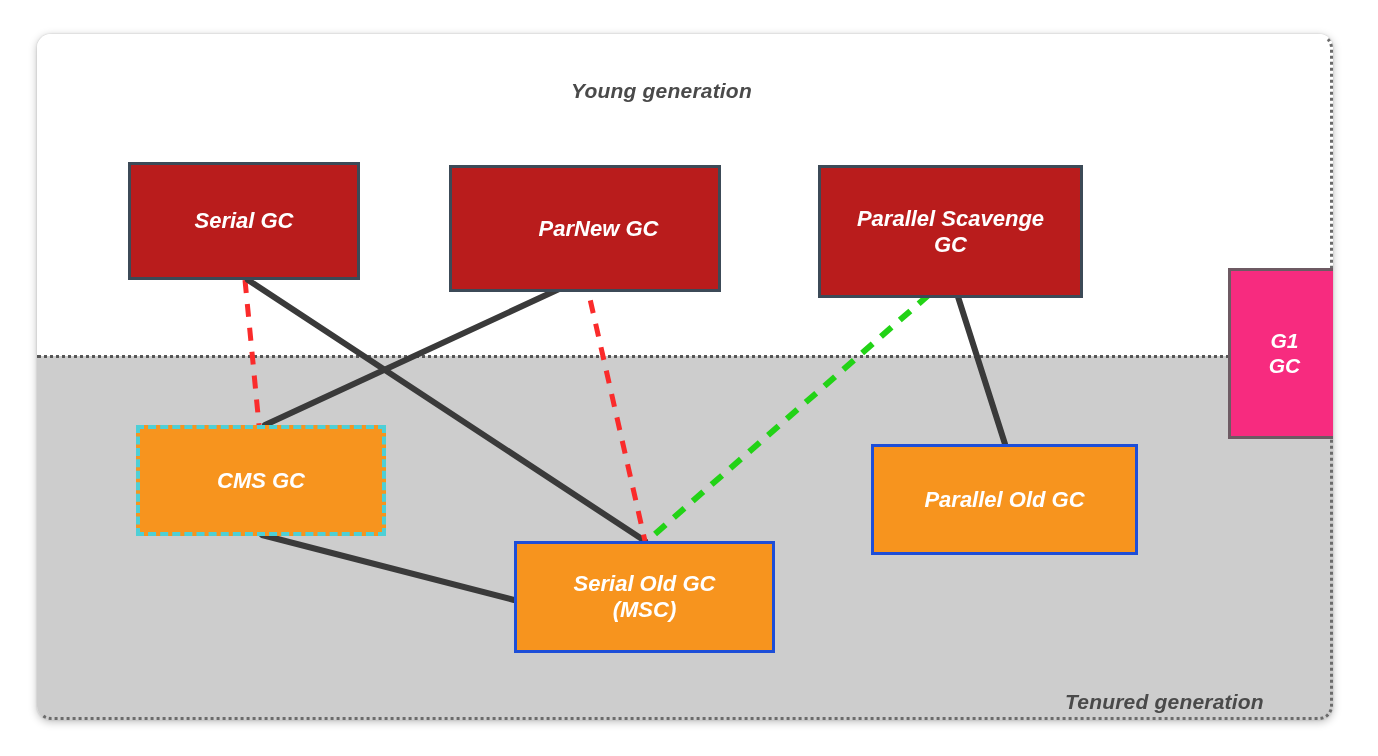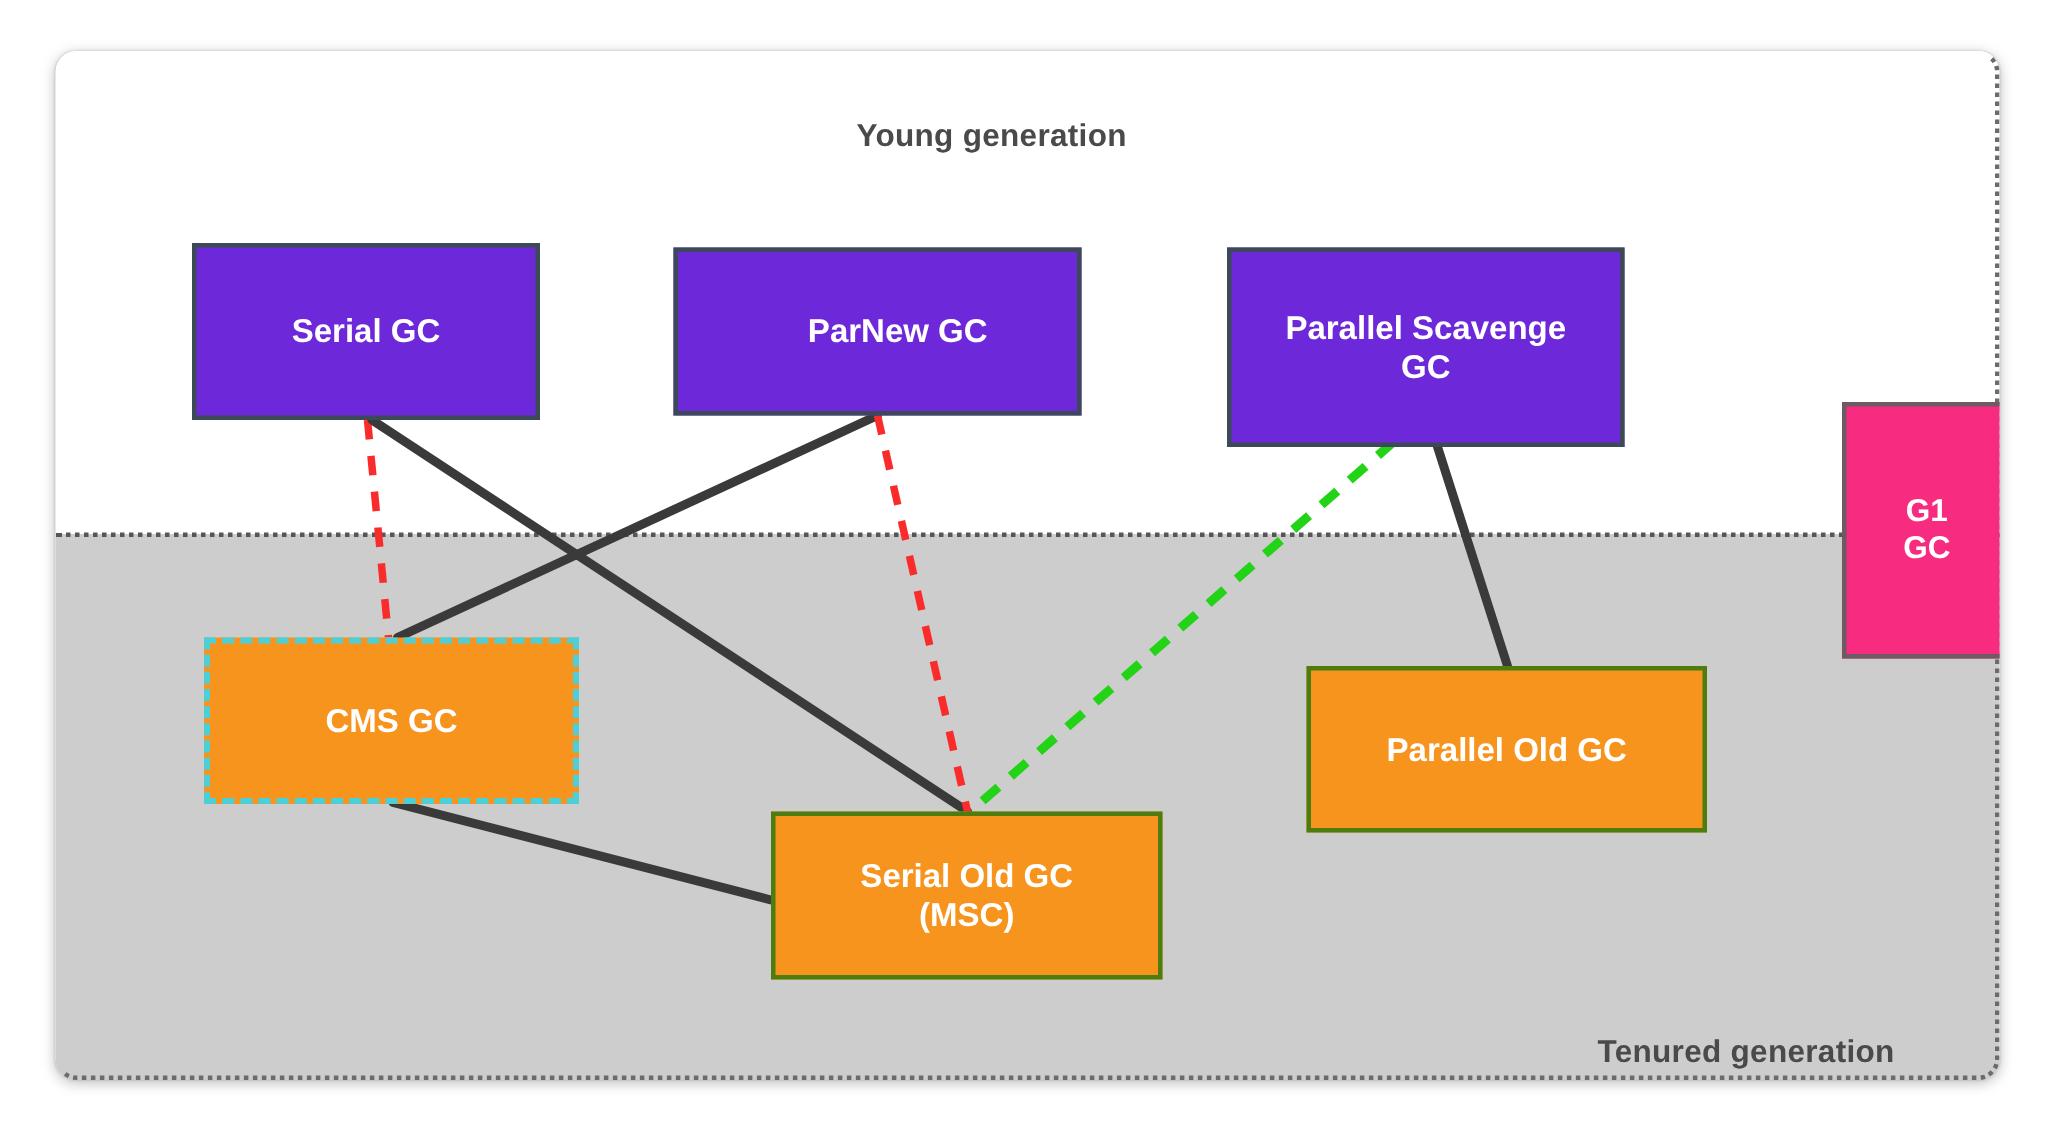--- a/index.html
+++ b/index.html
@@ -21,20 +21,21 @@
   #card {
     position: absolute;
     left: 37px;
     top: 34px;
     width: 1296px;
     height: 686px;
     background: #ffffff;
     border-radius: 14px;
     box-shadow: 0 2px 9px rgba(0,0,0,0.26), 0 0 2px rgba(0,0,0,0.18);
     overflow: hidden;
+    font-style: italic;
   }
   
   #card-dotted {
     position: absolute;
     left: 37px;
     top: 34px;
     width: 1296px;
     height: 686px;
     border-radius: 14px;
     border-right: 3px dotted #6b6b6b;
@@ -90,41 +91,41 @@
     justify-content: center;
     text-align: center;
     color: #ffffff;
     font-weight: bold;
     font-size: 22px;
     line-height: 1.18;
     box-sizing: border-box;
     z-index: 5;
   }
   .node.blue {
-    background: #6d28d9;
+    background: #b91c1c;
     border: 3px solid #3c4a57;
   }
   .node.orange {
     background: #f7941e;
-    border: 3px solid #4d7c0f;
+    border: 3px solid #1d4ed8;
   }
   .node.orange-dashed {
     background: #f7941e;
     border: 4px dashed #4ecfd6;
   }
   .node.pink {
     background: #f72b7f;
     border: 3px solid #6d5a63;
     font-size: 21px;
     margin-left: 40px;
   }
 
   
   #node-serial-gc            { left: 91px;  top: 128px; width: 232px; height: 118px; }
-  #node-parnew-gc            { left: 412px; top: 131px; width: 272px; height: 112px; padding-left: 27px; }
+  #node-parnew-gc            { left: 412px; top: 131px; width: 272px; height: 127px; padding-left: 27px; }
   #node-parallel-scavenge-gc { left: 781px; top: 131px; width: 265px; height: 133px; }
   #node-g1-gc                { left: 1151px; top: 234px; width: 113px; height: 171px; }
   #node-cms-gc               { left: 99px;  top: 391px; width: 250px; height: 111px; }
   #node-serial-old-gc        { left: 477px; top: 507px; width: 261px; height: 112px; }
   #node-parallel-old-gc      { left: 834px; top: 410px; width: 267px; height: 111px; }
 
   #edges {
     position: absolute;
     left: 0; top: 0;
     width: 1296px; height: 686px;

